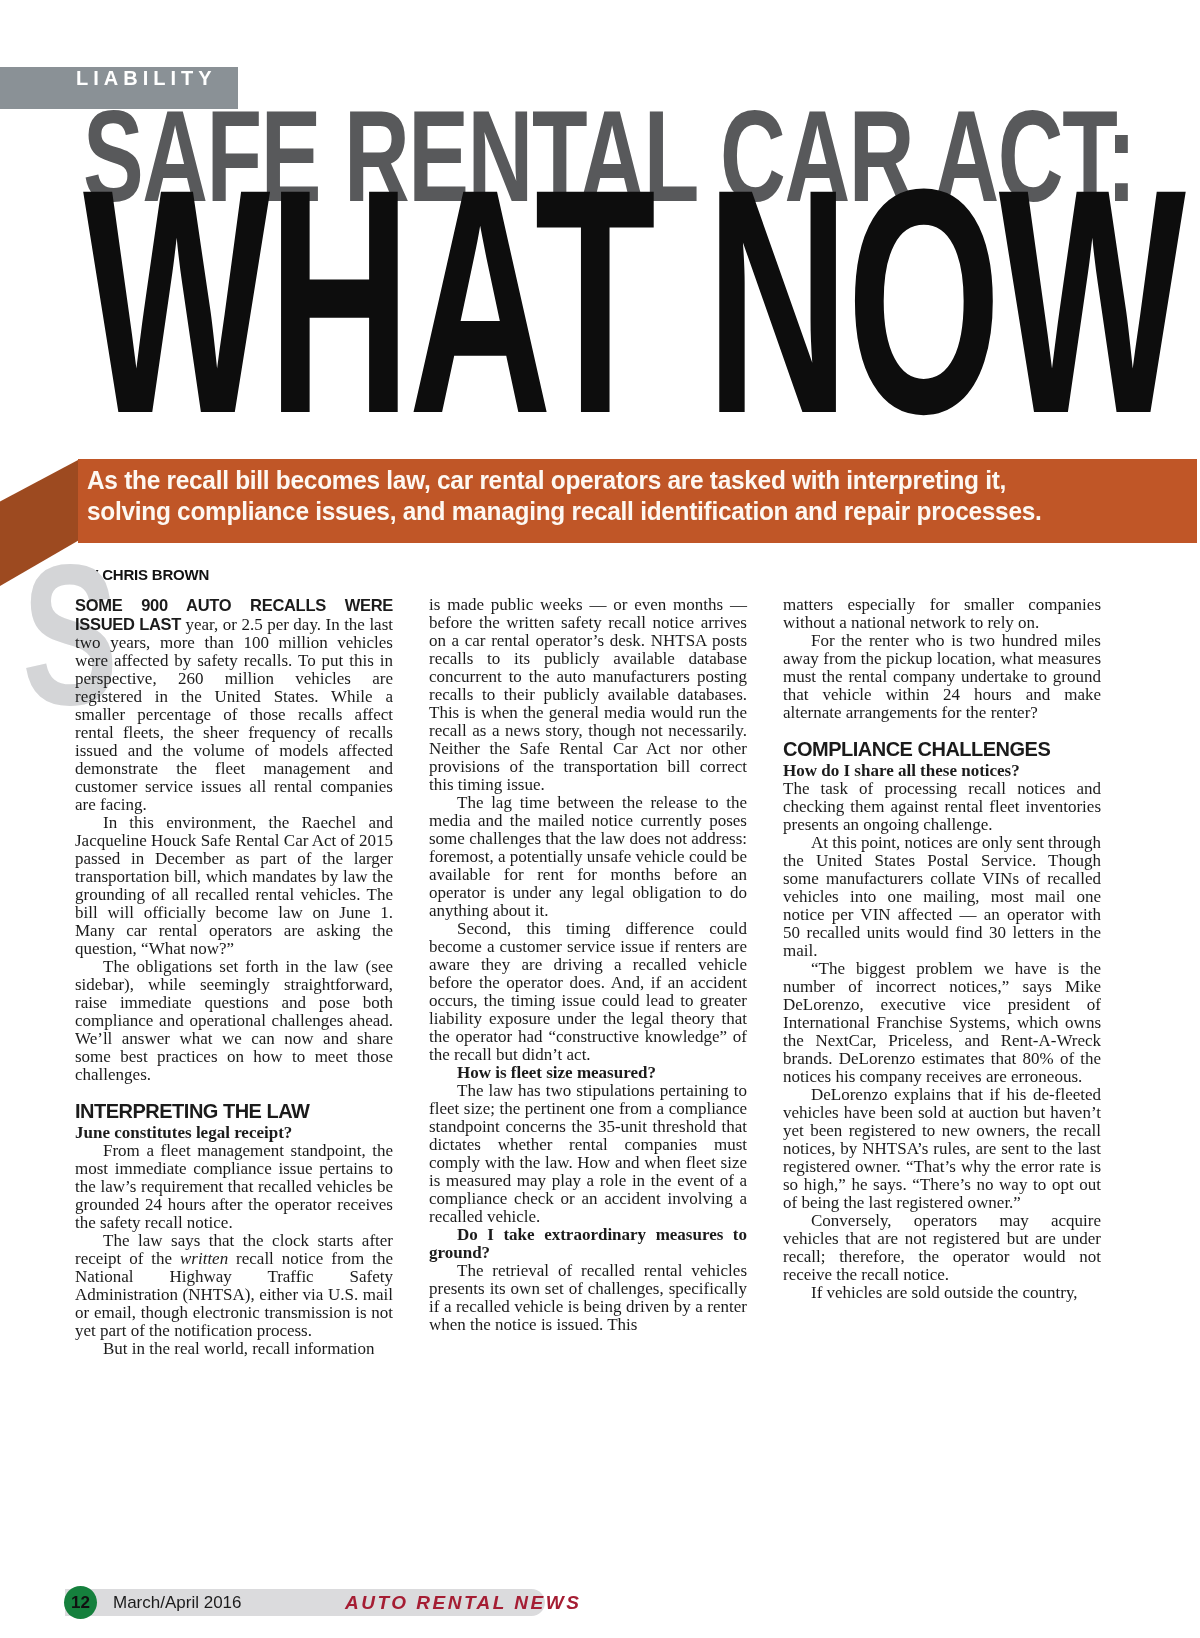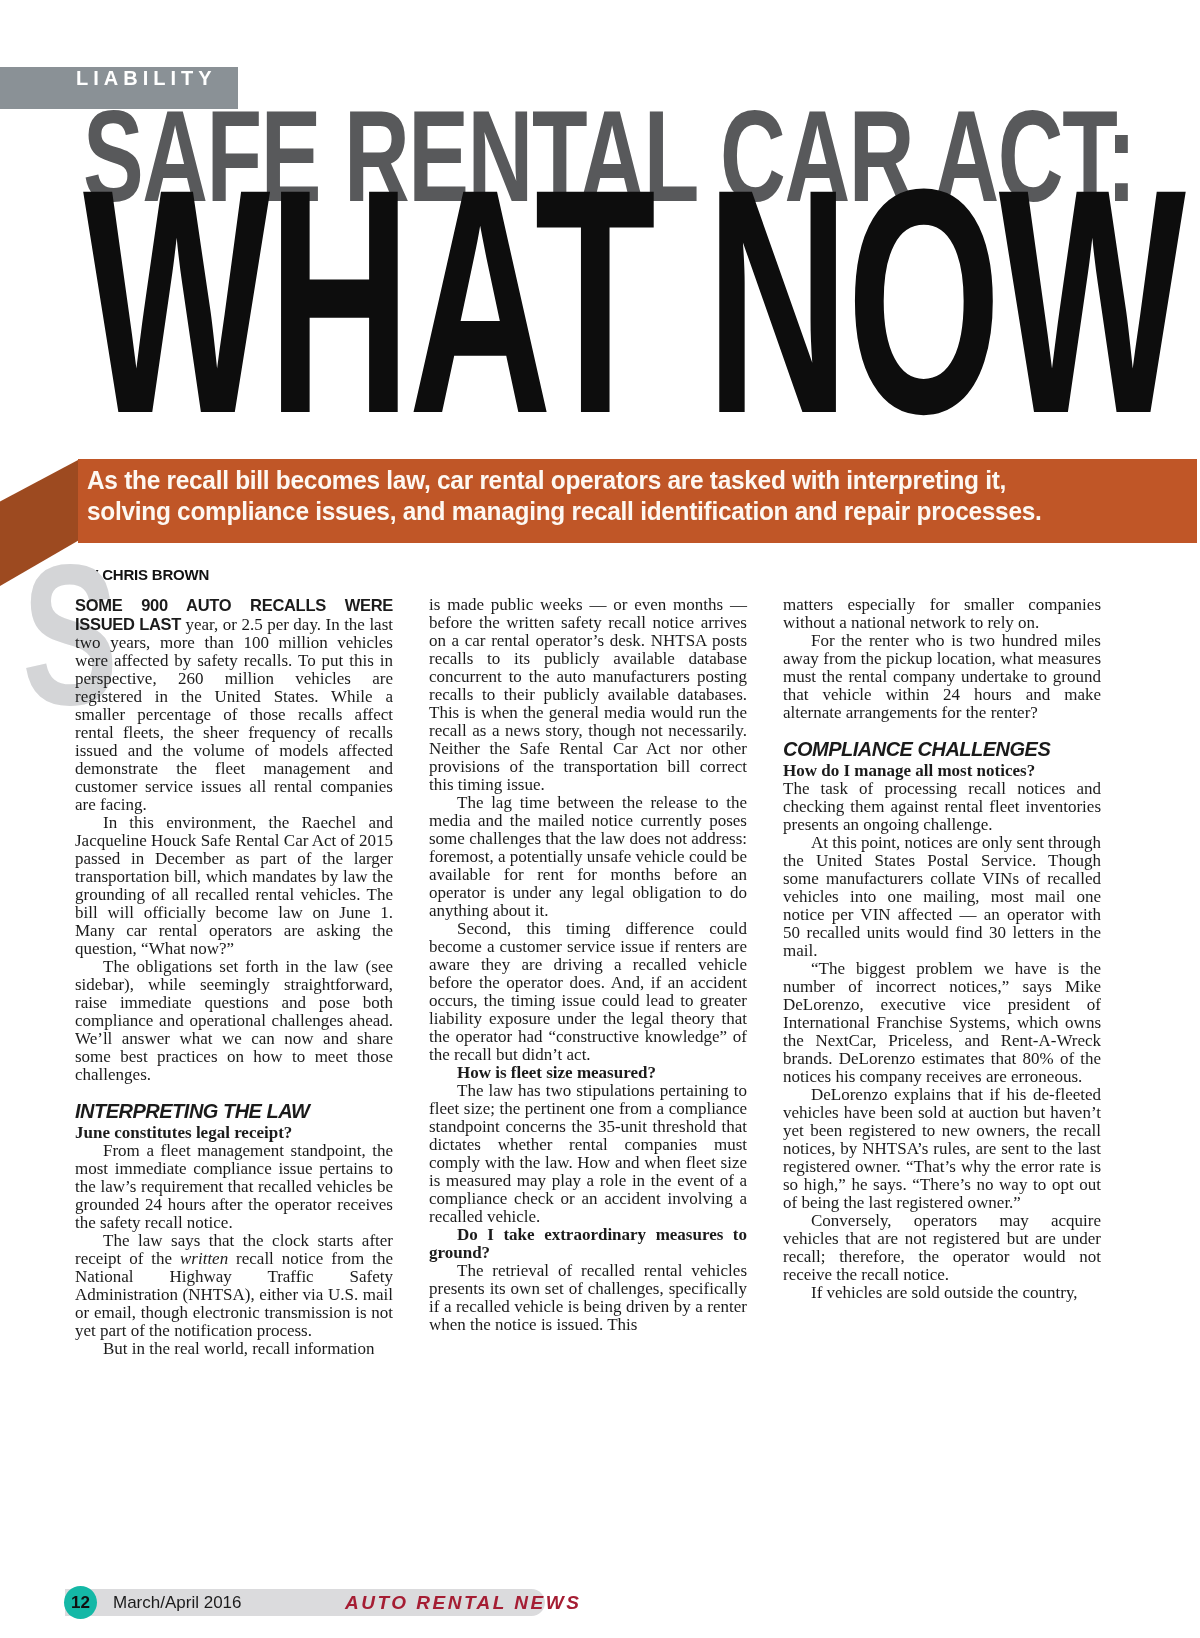--- a/index.html
+++ b/index.html
@@ -39,32 +39,32 @@
 
   
   .columns{position:absolute;left:75px;top:596px;width:1000px;display:flex;z-index:1;}
   .col{width:318px;flex:0 0 318px;}
   .col + .col{margin-left:36px;}
   .col p{margin:0;font-size:17px;line-height:18px;text-align:justify;}
   p.para{text-indent:28px;}
   p.para-flush{text-indent:0;}
   p.lead{text-indent:0;}
   p.h-sans{font-family:"Liberation Sans",sans-serif;font-weight:bold;font-size:20px;
-       letter-spacing:-0.5px;margin-top:14px;line-height:26px;text-align:left;font-style:italic;}
+       letter-spacing:-0.5px;margin-top:14px;line-height:26px;text-align:left;}
   p.h-serif{font-weight:bold;text-align:left;}
   span.lead-in{font-family:"Liberation Sans",sans-serif;font-weight:bold;font-size:16.5px;
        letter-spacing:-0.3px;}
   span.italic{font-style:italic;}
   span.bold{font-weight:bold;}
 
   
   .footer-bar{position:absolute;left:65px;top:1589px;width:480px;height:27px;background:#dbdbdd;
        border-radius:0 14px 14px 0;}
   .footer-circle{position:absolute;left:64px;top:1586px;width:33px;height:33px;border-radius:50%;
-       background:#14b8a6;display:flex;align-items:center;justify-content:center;}
+       background:#15803d;display:flex;align-items:center;justify-content:center;}
   .footer-page{font-family:"Liberation Sans",sans-serif;font-weight:bold;font-size:17px;color:#111;}
   .footer-issue{position:absolute;left:113px;top:1593px;font-family:"Liberation Sans",sans-serif;
        font-size:17px;color:#1b1b1b;}
   .footer-mag{position:absolute;left:345px;top:1592px;font-family:"Liberation Sans",sans-serif;
        font-weight:bold;font-style:italic;font-size:19px;letter-spacing:2.5px;color:#a51d33;}
 </style>
 </head>
 <body>
 
 <div class="page">
@@ -103,21 +103,21 @@
         <p class="para"><span>Second, this timing difference could become a customer service issue if renters are aware they are driving a recalled vehicle before the operator does. And, if an accident occurs, the timing issue could lead to greater liability exposure under the legal theory that the operator had “constructive knowledge” of the recall but didn’t act.</span></p>
         <p class="para"><span class="bold">How is fleet size measured?</span></p>
         <p class="para"><span>The law has two stipulations pertaining to fleet size; the pertinent one from a compliance standpoint concerns the 35-unit threshold that dictates whether rental companies must comply with the law. How and when fleet size is measured may play a role in the event of a compliance check or an accident involving a recalled vehicle.</span></p>
         <p class="para"><span class="bold">Do I take extraordinary measures to ground?</span></p>
         <p class="para"><span>The retrieval of recalled rental vehicles presents its own set of challenges, specifically if a recalled vehicle is being driven by a renter when the notice is issued. This</span></p>
       </div>
       <div class="col">
         <p class="para-flush"><span>matters especially for smaller companies without a national network to rely on.</span></p>
         <p class="para"><span>For the renter who is two hundred miles away from the pickup location, what measures must the rental company undertake to ground that vehicle within 24 hours and make alternate arrangements for the renter?</span></p>
         <p class="h-sans"><span>COMPLIANCE CHALLENGES</span></p>
-        <p class="h-serif"><span>How do I manage all most notices?</span></p>
+        <p class="h-serif"><span>How do I share all these notices?</span></p>
         <p class="para-flush"><span>The task of processing recall notices and checking them against rental fleet inventories presents an ongoing challenge.</span></p>
         <p class="para"><span>At this point, notices are only sent through the United States Postal Service. Though some manufacturers collate VINs of recalled vehicles into one mailing, most mail one notice per VIN affected — an operator with 50 recalled units would find 30 letters in the mail.</span></p>
         <p class="para"><span>“The biggest problem we have is the number of incorrect notices,” says Mike DeLorenzo, executive vice president of International Franchise Systems, which owns the NextCar, Priceless, and Rent-A-Wreck brands. DeLorenzo estimates that 80% of the notices his company receives are erroneous.</span></p>
         <p class="para"><span>DeLorenzo explains that if his de-fleeted vehicles have been sold at auction but haven’t yet been registered to new owners, the recall notices, by NHTSA’s rules, are sent to the last registered owner. “That’s why the error rate is so high,” he says. “There’s no way to opt out of being the last registered owner.”</span></p>
         <p class="para"><span>Conversely, operators may acquire vehicles that are not registered but are under recall; therefore, the operator would not receive the recall notice.</span></p>
         <p class="para"><span>If vehicles are sold outside the country,</span></p>
       </div>
     </div>
 
   <div class="footer-bar"></div>

